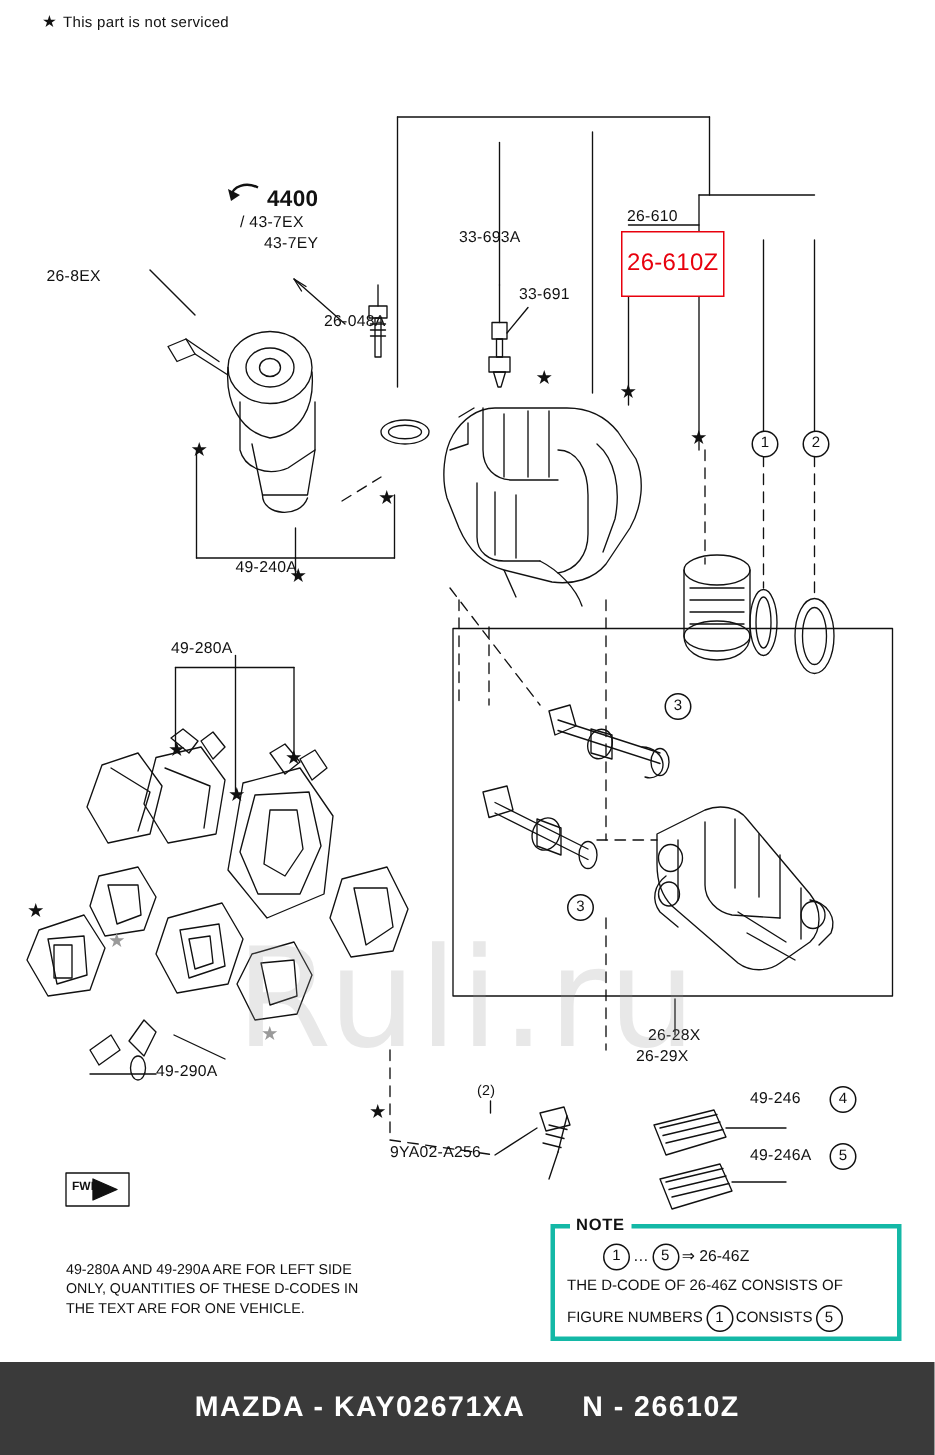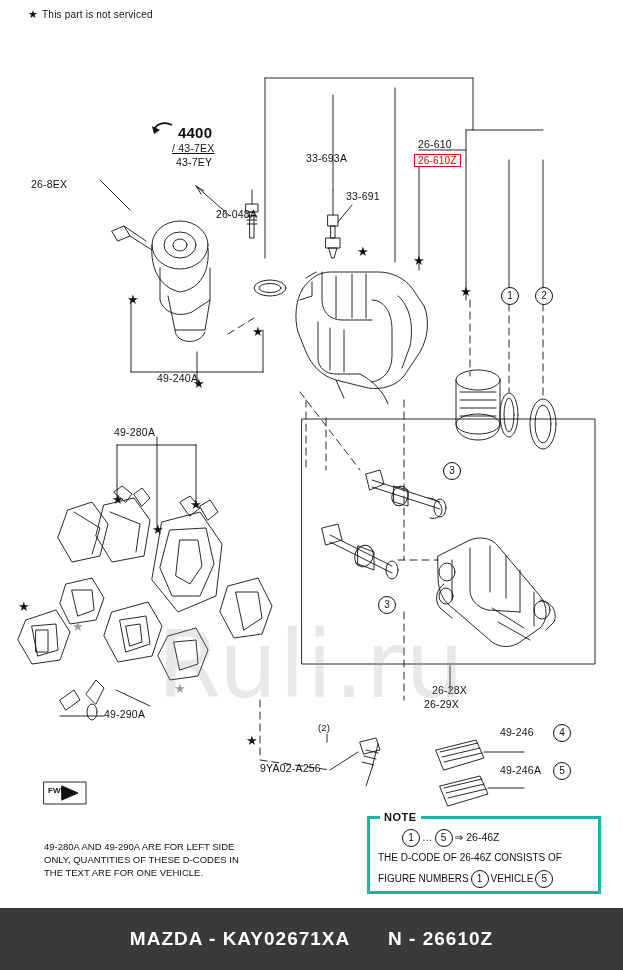--- a/index.html
+++ b/index.html
@@ -37,22 +37,22 @@
   svg.draw { position:absolute; left:0; top:0; width:623px; height:970px; z-index:2; }
 
   
   .lbl {
     position:absolute; font-size:10.5px; color:#111; white-space:nowrap;
     z-index:4; letter-spacing:.2px;
   }
   .lbl.big { font-size:15px; font-weight:bold; }
   .lbl.sm { font-size:9.5px; }
   .hl {
-    border:1.2px solid #e8000d; color:#e8000d; padding:0 3px;
-    background:#fff; font-size:10px;
+    border:1.2px solid #e8000d; color:#e8000d; padding:12px 3px;
+    background:#fff; font-size:16px;
   }
 
   
   .circ {
     position:absolute; width:16px; height:16px; border:1px solid #111;
     border-radius:50%; font-size:10px; line-height:15px; text-align:center;
     background:#fff; z-index:4;
   }
   .circ.ib { position:static; display:inline-block; vertical-align:middle; margin:0 2px; }
 
@@ -301,21 +301,21 @@
         <path d="M543 292 L543 398"></path>
       </g>
 
       <path d="M44 782 L86 782 L86 804 L44 804 Z"></path>
       <path d="M62 786 L78 793 L62 800 Z" fill="#111"></path>
 
     </g>
   </svg>
 
   <div class="lbl big" style="left:178px; top:124px;">4400</div>
-  <div class="lbl" style="left:172px; top:142px;text-decoration:underline;">/ 43-7EX</div>
+  <div class="lbl" style="left:160px; top:142px;">/ 43-7EX</div>
   <div class="lbl" style="left:176px; top:156px;">43-7EY</div>
 
   <svg style="position:absolute; left:152px; top:122px; z-index:4;" width="22" height="16" viewBox="0 0 22 16">
     <path d="M20 3 C12 -1 3 2 2 9" stroke="#111" stroke-width="1.6" fill="none"></path>
     <path d="M2 12 L0 4 L8 8 Z" fill="#111"></path>
   </svg>
 
   <div class="lbl" style="left:216px; top:160px;margin-top:48px;">26-048A</div>
   <div class="lbl" style="left:306px; top:152px;">33-693A</div>
   <div class="lbl" style="left:346px; top:190px;">33-691</div>
@@ -355,21 +355,21 @@
 
   <div class="fwd" style="left:48px; top:786px;">FWD</div>
 
   <div class="notebox">
     <div class="cap">NOTE</div>
     <div class="l1">
       <span class="circ ib">1</span><span>…</span><span class="circ ib">5</span><span>⇒</span> <span>26-46Z</span>
     </div>
     <div class="l2">THE D-CODE OF  26-46Z  CONSISTS OF</div>
     <div class="l3">
-      <span>FIGURE NUMBERS</span><span class="circ ib">1</span><span>VEHICLE</span><span class="circ ib">5</span>
+      <span>FIGURE NUMBERS</span><span class="circ ib">1</span><span>CONSISTS</span><span class="circ ib">5</span>
     </div>
   </div>
 
   <div class="btext">
     <div>49-280A AND 49-290A ARE FOR LEFT SIDE</div>
     <div>ONLY, QUANTITIES OF THESE D-CODES IN</div>
     <div>THE TEXT ARE FOR ONE VEHICLE.</div>
   </div>
 
   <div class="footer">

